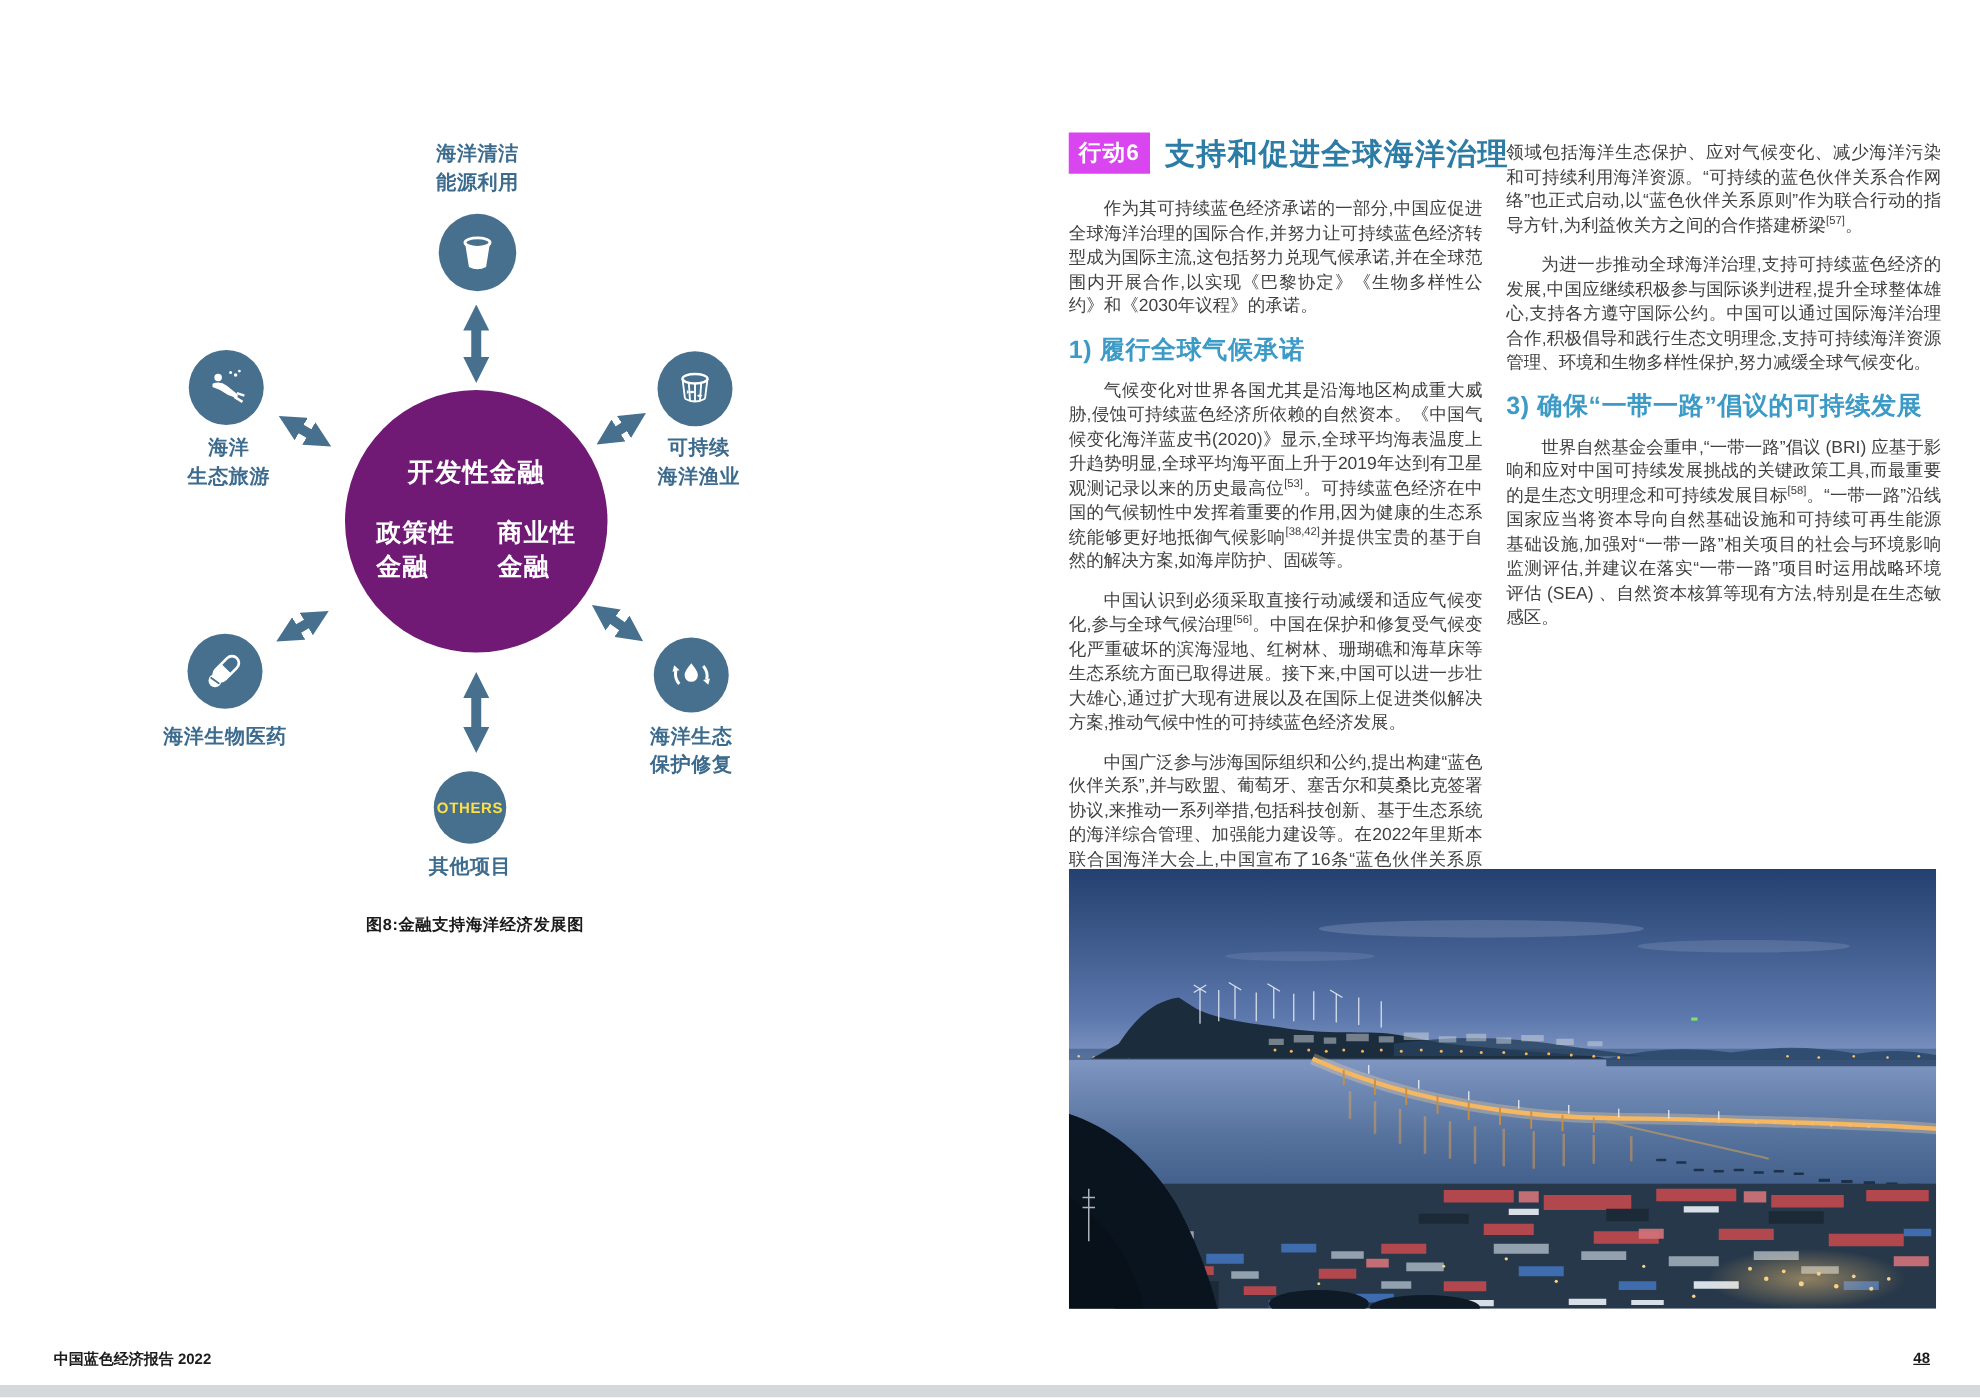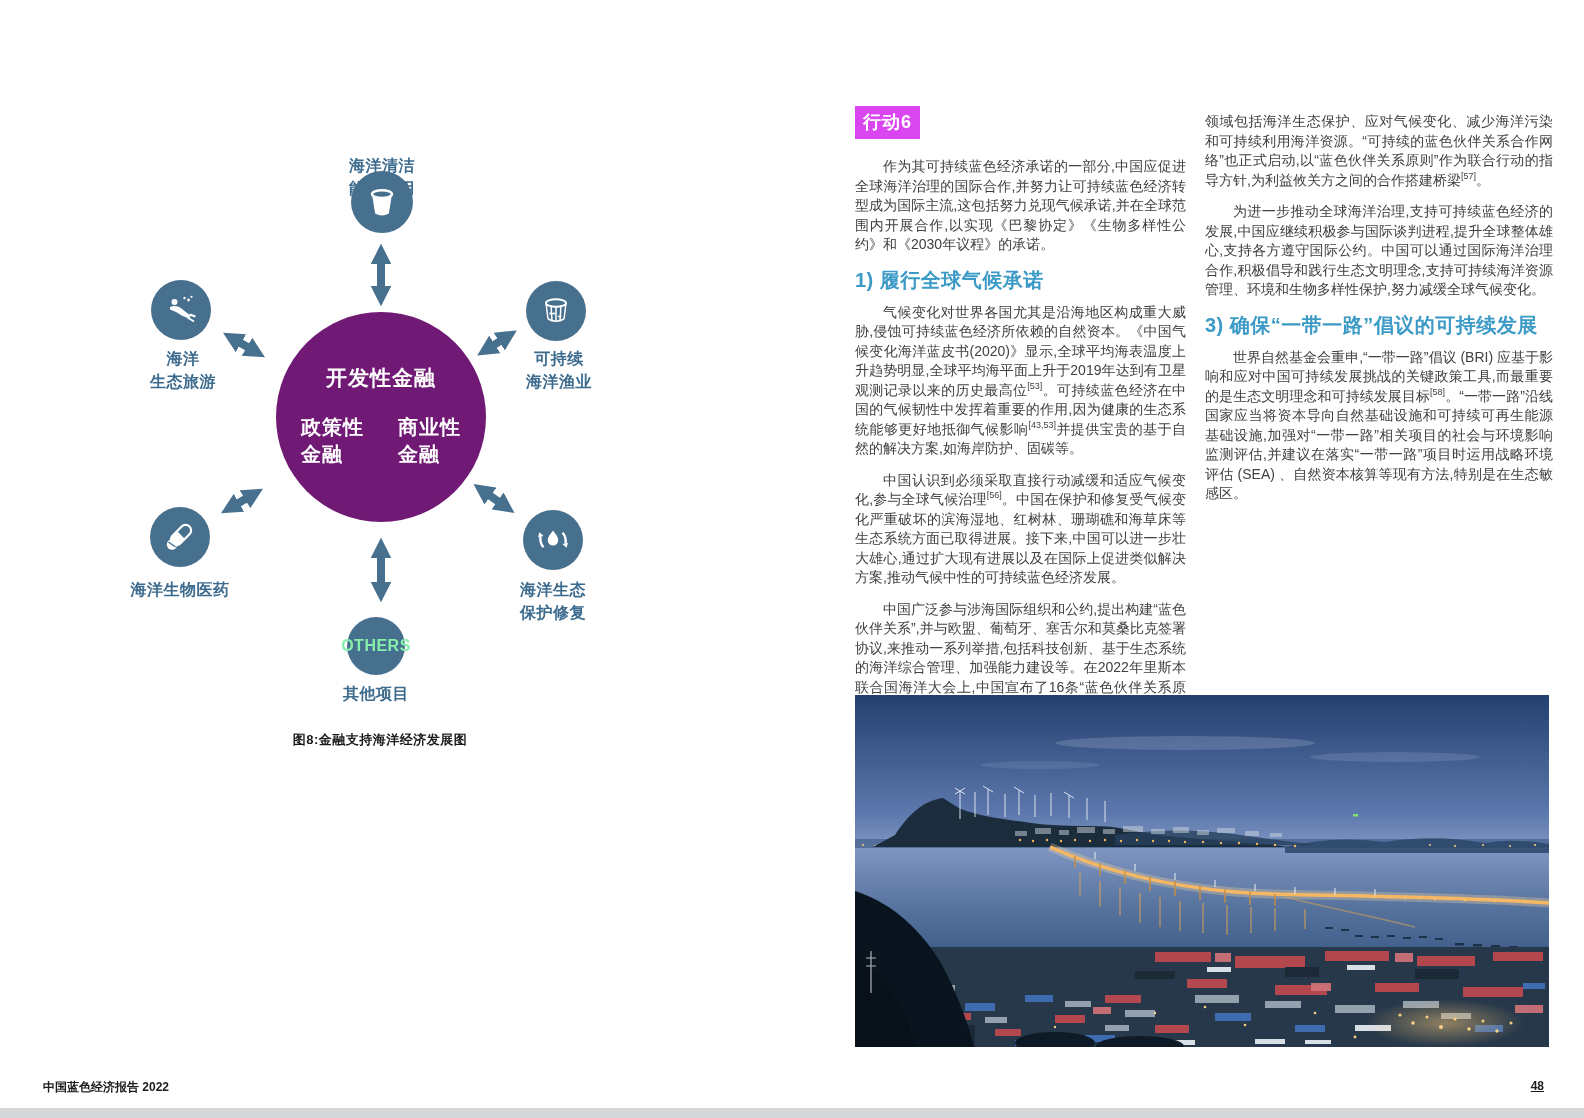--- a/index.html
+++ b/index.html
@@ -21,23 +21,23 @@
     display:flex;align-items:center;justify-content:center;
   }
   .center-circle{
     position:absolute;border-radius:50%;background:#701a75;color:#fff;
     display:flex;flex-direction:column;align-items:center;
   }
   .cc-top{font-size:21px;font-weight:bold;margin-top:52px;letter-spacing:1px;}
   .cc-row{display:flex;gap:34px;margin-top:22px;}
   .cc-cell{font-size:20px;font-weight:bold;line-height:27px;letter-spacing:1px;}
   .others-circle{
-    position:absolute;border-radius:50%;background:#47708F;color:#86efac;
+    position:absolute;border-radius:50%;background:#47708F;color:#fde047;
     display:flex;align-items:center;justify-content:center;
-    font-size:16px;font-weight:bold;letter-spacing:.5px;
+    font-size:12px;font-weight:bold;letter-spacing:.5px;
   }
   .fig-caption{
     position:absolute;left:0;top:731px;width:760px;text-align:center;
     font-size:13px;font-weight:bold;color:#1a1a1a;letter-spacing:.5px;
   }
 
   
   .col{position:absolute;color:#404040;}
   .col1{left:855px;top:106px;width:331px;}
   .col2{left:1205px;top:112px;width:348px;}
@@ -84,21 +84,21 @@
     <g stroke="#47708F" stroke-width="8">
       <line x1="381" y1="254" x2="381" y2="296" marker-start="url(#ah)" marker-end="url(#ah)"></line>
       <line x1="381" y1="548" x2="381" y2="592" marker-start="url(#ah)" marker-end="url(#ah)"></line>
       <line x1="232" y1="338" x2="256" y2="352" marker-start="url(#ah)" marker-end="url(#ah)"></line>
       <line x1="508" y1="336" x2="486" y2="350" marker-start="url(#ah)" marker-end="url(#ah)"></line>
       <line x1="230" y1="508" x2="254" y2="494" marker-start="url(#ah)" marker-end="url(#ah)"></line>
       <line x1="506" y1="507" x2="482" y2="490" marker-start="url(#ah)" marker-end="url(#ah)"></line>
     </g>
   </svg>
 
-  <div class="node-label" style="left:302px;top:112px;width:160px;margin-top:42px;">
+  <div class="node-label" style="left:302px;top:112px;width:160px;">
     <div>海洋清洁</div>
     <div>能源利用</div>
   </div>
   <div class="icon-circle" style="left:351px;top:171px;width:62px;height:62px;">
     <svg viewBox="0 0 36 36" width="38" height="38">
       <path d="M8.5 10.5 L11.5 29 Q18 32.5 24.5 29 L27.5 10.5 Z" fill="#fff"></path>
       <ellipse cx="18" cy="10.5" rx="9.5" ry="3.6" fill="#47708F" stroke="#fff" stroke-width="2.2"></ellipse>
     </svg>
   </div>
 
@@ -177,25 +177,26 @@
   <div class="node-label" style="left:296px;top:682px;width:160px;">
     <div>其他项目</div>
   </div>
 
   <div class="fig-caption">图8:金融支持海洋经济发展图</div>
 </div>
 
 <div class="col col1">
   <div class="title-row">
     <div class="badge">行动6</div>
+    <div class="doc-title">支持和促进全球海洋治理</div>
   </div>
   <p class="para">作为其可持续蓝色经济承诺的一部分,中国应促进全球海洋治理的国际合作,并努力让可持续蓝色经济转型成为国际主流,这包括努力兑现气候承诺,并在全球范围内开展合作,以实现《巴黎协定》《生物多样性公约》和《2030年议程》的承诺。</p>
 
   <div class="sec-h">1) 履行全球气候承诺</div>
-  <p class="para">气候变化对世界各国尤其是沿海地区构成重大威胁,侵蚀可持续蓝色经济所依赖的自然资本。《中国气候变化海洋蓝皮书(2020)》显示,全球平均海表温度上升趋势明显,全球平均海平面上升于2019年达到有卫星观测记录以来的历史最高位<sup>[53]</sup>。可持续蓝色经济在中国的气候韧性中发挥着重要的作用,因为健康的生态系统能够更好地抵御气候影响<sup>[43,53]</sup>并提供宝贵的基于自然的解决方案,如海岸防护、固碳等。</p>
+  <p class="para">气候变化对世界各国尤其是沿海地区构成重大威胁,侵蚀可持续蓝色经济所依赖的自然资本。《中国气候变化海洋蓝皮书(2020)》显示,全球平均海表温度上升趋势明显,全球平均海平面上升于2019年达到有卫星观测记录以来的历史最高位<sup>[53]</sup>。可持续蓝色经济在中国的气候韧性中发挥着重要的作用,因为健康的生态系统能够更好地抵御气候影响<sup>[38,42]</sup>并提供宝贵的基于自然的解决方案,如海岸防护、固碳等。</p>
   <p class="para">中国认识到必须采取直接行动减缓和适应气候变化,参与全球气候治理<sup>[56]</sup>。中国在保护和修复受气候变化严重破坏的滨海湿地、红树林、珊瑚礁和海草床等生态系统方面已取得进展。接下来,中国可以进一步壮大雄心,通过扩大现有进展以及在国际上促进类似解决方案,推动气候中性的可持续蓝色经济发展。</p>
 
   <p class="para">中国广泛参与涉海国际组织和公约,提出构建“蓝色伙伴关系”,并与欧盟、葡萄牙、塞舌尔和莫桑比克签署协议,来推动一系列举措,包括科技创新、基于生态系统的海洋综合管理、加强能力建设等。在2022年里斯本联合国海洋大会上,中国宣布了16条“蓝色伙伴关系原则”,作为此类双边倡议的基础,重点合作</p>
 </div>
 
 <div class="col col2">
   <p class="para no-indent">领域包括海洋生态保护、应对气候变化、减少海洋污染和可持续利用海洋资源。“可持续的蓝色伙伴关系合作网络”也正式启动,以“蓝色伙伴关系原则”作为联合行动的指导方针,为利益攸关方之间的合作搭建桥梁<sup>[57]</sup>。</p>
   <p class="para">为进一步推动全球海洋治理,支持可持续蓝色经济的发展,中国应继续积极参与国际谈判进程,提升全球整体雄心,支持各方遵守国际公约。中国可以通过国际海洋治理合作,积极倡导和践行生态文明理念,支持可持续海洋资源管理、环境和生物多样性保护,努力减缓全球气候变化。</p>
 
   <div class="sec-h">3) 确保“一带一路”倡议的可持续发展</div>

